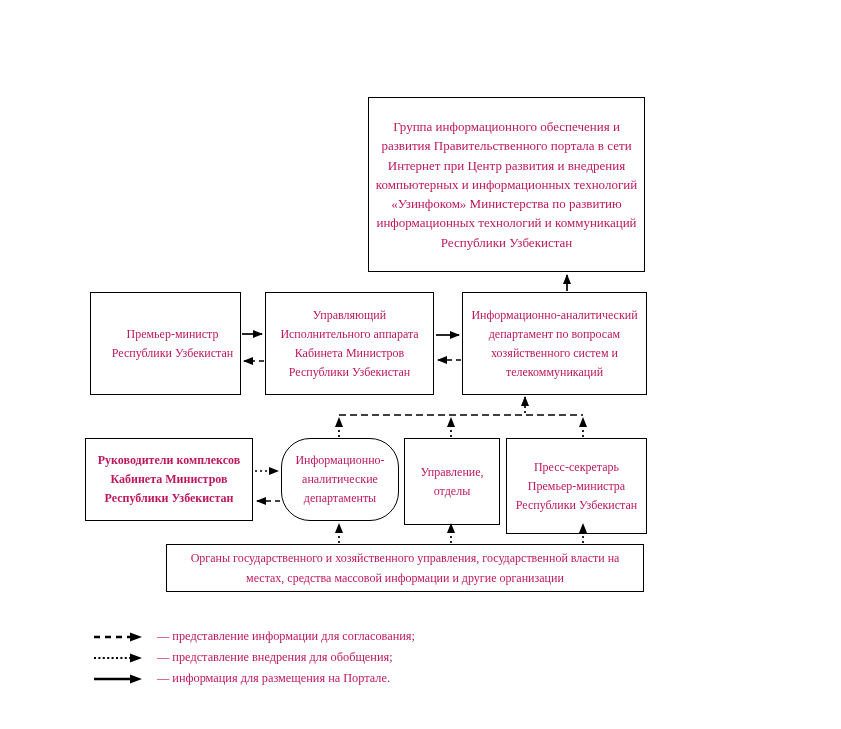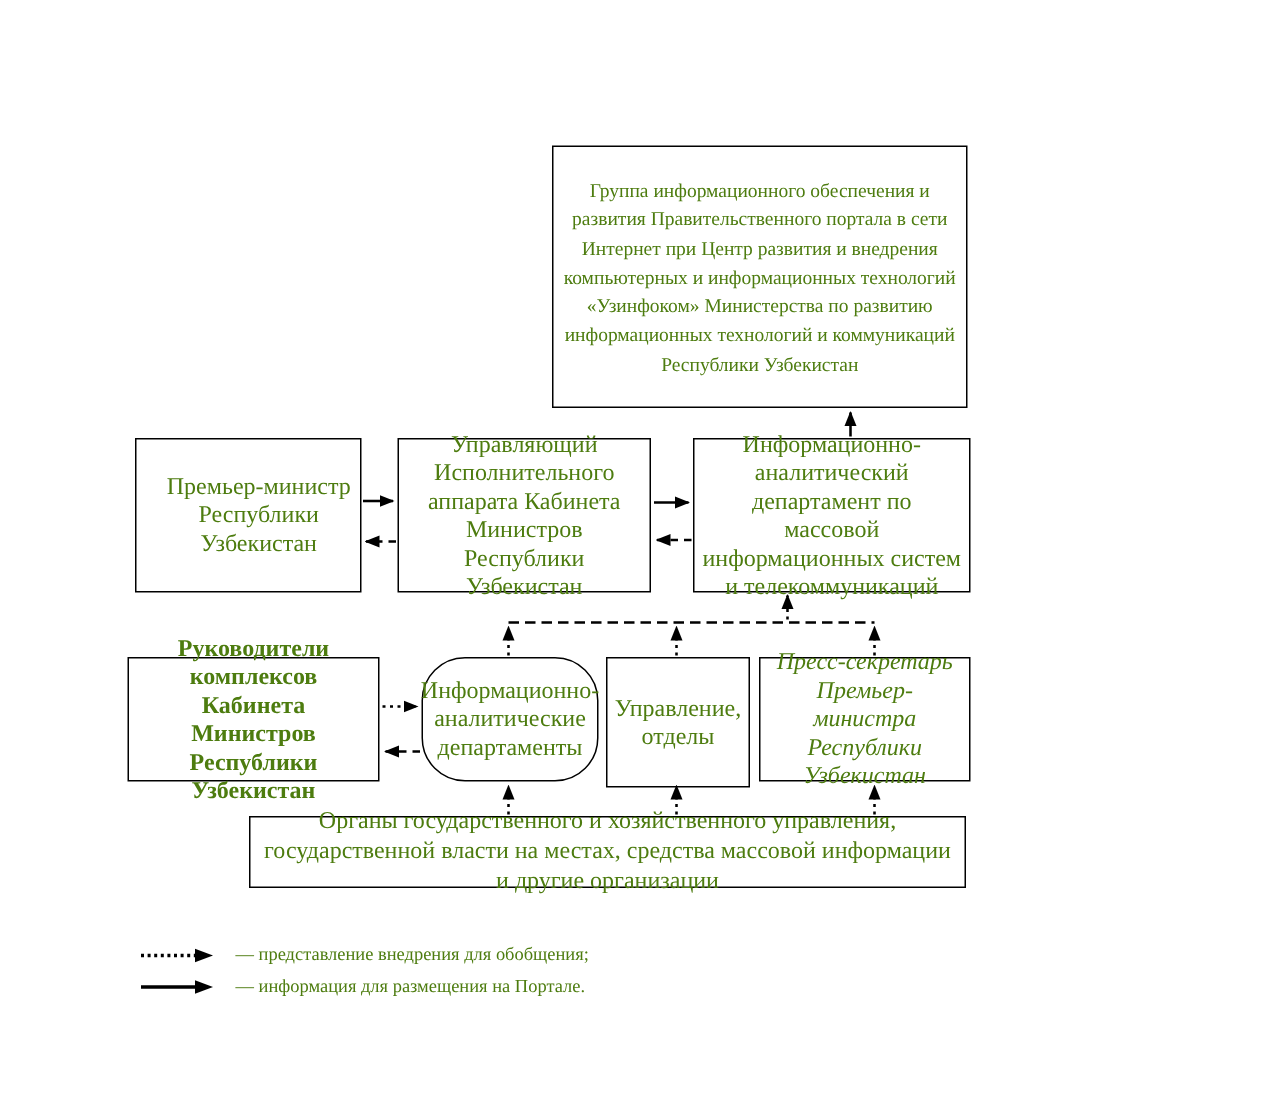--- a/index.html
+++ b/index.html
@@ -1,41 +1,41 @@
 <!DOCTYPE html>
 <html><head>
 <meta charset="utf-8">
 <style>
   html,body{margin:0;padding:0;background:#ffffff;}
   #canvas{
     position:relative;
     width:841px;height:729px;
     background:#ffffff;
     font-family:"Liberation Serif","DejaVu Serif",serif;
-    color:#4d7c0f;
+    color:#be185d;
     overflow:hidden;
   }
   .box{
     position:absolute;
     border:1.6px solid #000000;
     background:#ffffff;
     box-sizing:border-box;
     display:flex;align-items:center;justify-content:center;
     text-align:center;
-    font-size:16px;line-height:19px;
+    font-size:12px;line-height:19px;
     padding:2px 5px;
   }
   #b-top{left:368px;top:97px;width:277px;height:175px;font-size:13px;line-height:19.2px;}
   #b-pm{left:90px;top:292px;width:151px;height:103px;padding-left:19px;}
   #b-manager{left:265px;top:292px;width:169px;height:103px;}
   #b-dept{left:462px;top:292px;width:185px;height:103px;}
   #b-heads{left:85px;top:438px;width:168px;height:83px;font-weight:bold;font-family:Liberation Serif, serif;}
   #b-iadepts{left:281px;top:438px;width:118px;height:83px;border-radius:29px;}
   #b-units{left:404px;top:438px;width:96px;height:87px;}
-  #b-press{left:506px;top:438px;width:141px;height:83px;font-style:italic;}
+  #b-press{left:506px;top:438px;width:141px;height:96px;}
   #b-bodies{left:166px;top:544px;width:478px;height:48px;line-height:20px;}
   #connector-layer{position:absolute;left:0;top:0;}
   #legend{
     position:absolute;left:93px;top:626px;
     display:flex;flex-direction:column;
   }
   .legend-row{display:flex;align-items:center;height:21px;}
   .legend-sample{width:50px;height:12px;flex:0 0 auto;}
   .legend-label{margin-left:14px;font-size:12.3px;white-space:nowrap;}
 </style>
@@ -47,21 +47,21 @@
   <div class="box" id="b-top">
     <span>Группа информационного обеспечения и развития Правительственного портала в сети Интернет при Центр развития и внедрения компьютерных и информационных технологий «Узинфоком» Министерства по развитию информационных технологий и коммуникаций Республики Узбекистан</span>
   </div>
   <div class="box" id="b-pm">
     <span>Премьер-министр Республики Узбекистан</span>
   </div>
   <div class="box" id="b-manager">
     <span>Управляющий Исполнительного аппарата Кабинета Министров Республики Узбекистан</span>
   </div>
   <div class="box" id="b-dept">
-    <span>Информационно-аналитический департамент по массовой информационных систем и телекоммуникаций</span>
+    <span>Информационно-аналитический департамент по вопросам хозяйственного систем и телекоммуникаций</span>
   </div>
   <div class="box" id="b-heads">
     <span>Руководители комплексов Кабинета Министров Республики Узбекистан</span>
   </div>
   <div class="box" id="b-iadepts">
     <span>Информационно-аналитические департаменты</span>
   </div>
   <div class="box" id="b-units">
     <span>Управление, отделы</span>
   </div>
@@ -96,20 +96,27 @@
       <line x1="525" y1="413" x2="525" y2="397" stroke-dasharray="2 3" marker-end="url(#ah)"></line>
       <line x1="339" y1="543" x2="339" y2="524" stroke-dasharray="2 3" marker-end="url(#ah)"></line>
       <line x1="451" y1="543" x2="451" y2="524" stroke-dasharray="2 3" marker-end="url(#ah)"></line>
       <line x1="583" y1="543" x2="583" y2="524" stroke-dasharray="2 3" marker-end="url(#ah)"></line>
     </g>
   </svg>
 
   <div id="legend">
     <div class="legend-row">
       <svg class="legend-sample" viewBox="0 0 50 12">
+        <line x1="1" y1="6" x2="37" y2="6" stroke="#000" stroke-width="2.4" stroke-dasharray="6 5"></line>
+        <path d="M37,1.5 L49,6 L37,10.5 Z" fill="#000"></path>
+      </svg>
+      <span class="legend-label">— представление информации для согласования;</span>
+    </div>
+    <div class="legend-row">
+      <svg class="legend-sample" viewBox="0 0 50 12">
         <line x1="1" y1="6" x2="37" y2="6" stroke="#000" stroke-width="2.2" stroke-dasharray="2 2.4"></line>
         <path d="M37,1.5 L49,6 L37,10.5 Z" fill="#000"></path>
       </svg>
       <span class="legend-label">— представление внедрения для обобщения;</span>
     </div>
     <div class="legend-row">
       <svg class="legend-sample" viewBox="0 0 50 12">
         <line x1="1" y1="6" x2="38" y2="6" stroke="#000" stroke-width="2.4"></line>
         <path d="M37,1.5 L49,6 L37,10.5 Z" fill="#000"></path>
       </svg>

